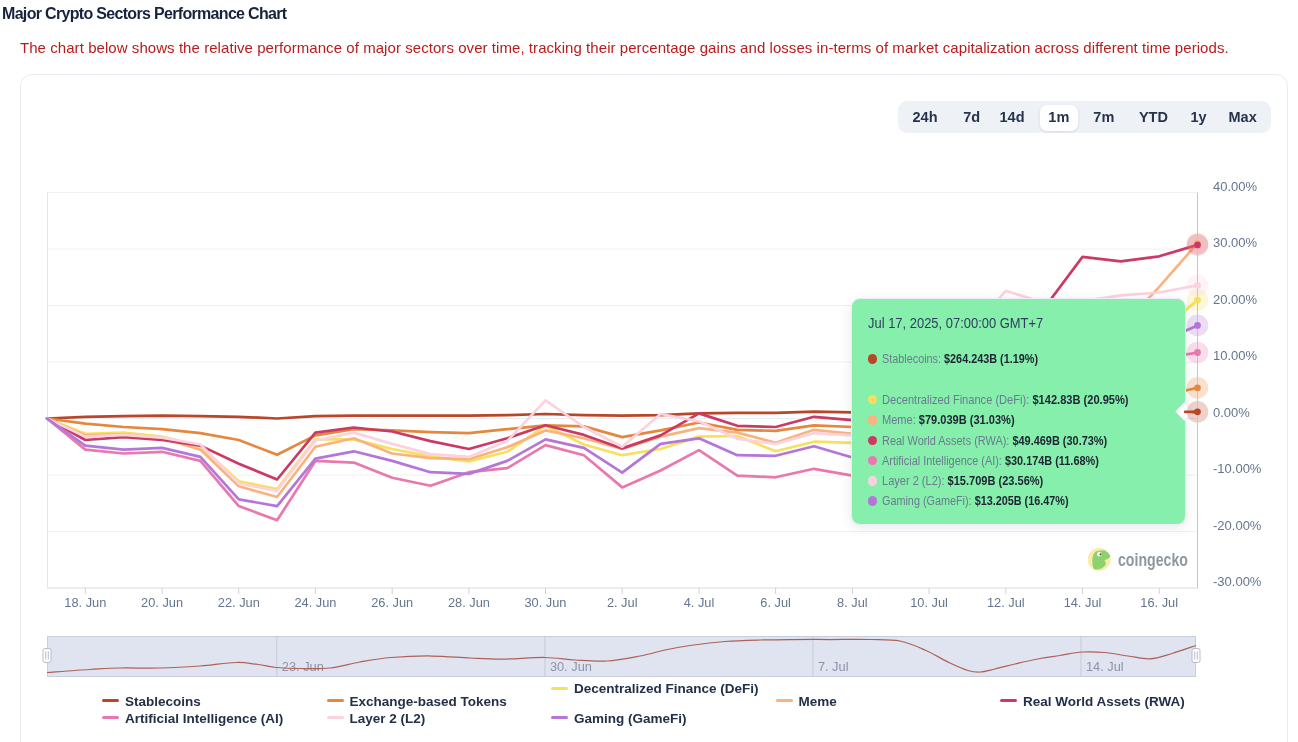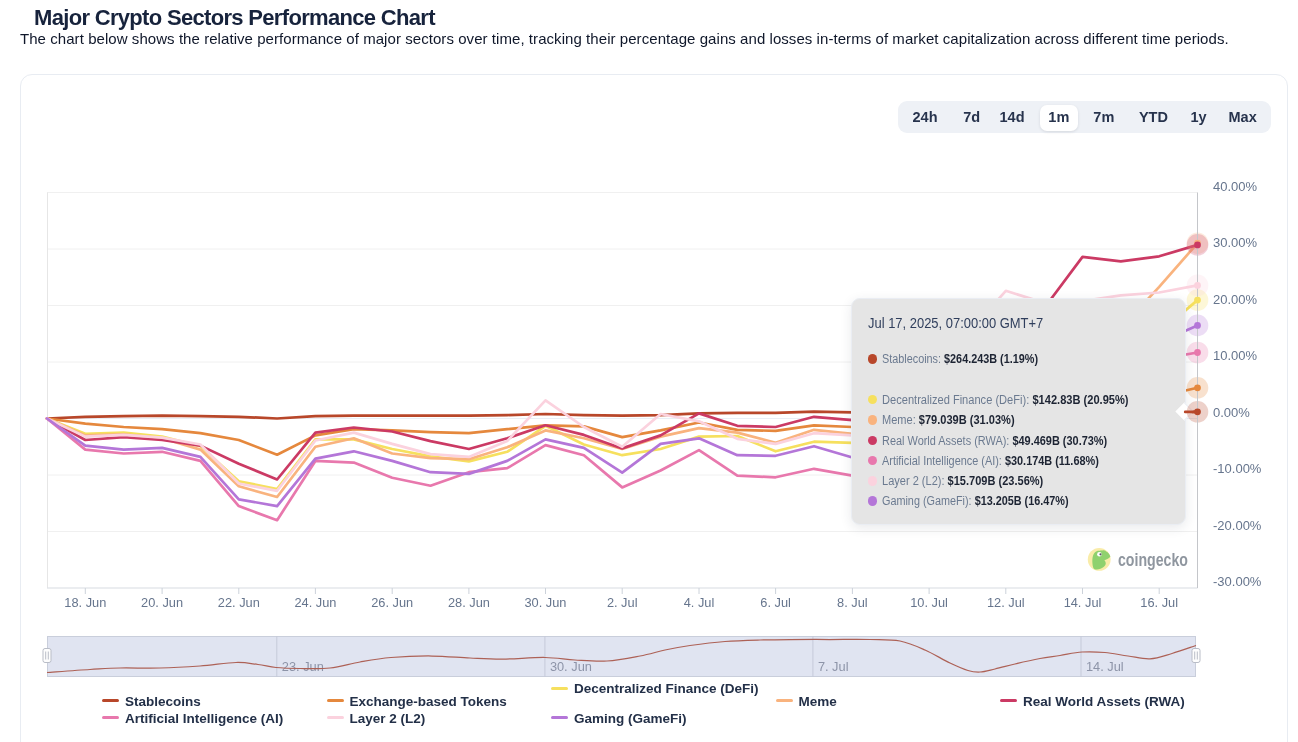--- a/index.html
+++ b/index.html
@@ -1,23 +1,23 @@
 <!DOCTYPE html>
 <html><head>
 <meta charset="utf-8">
 <style>
 html,body{margin:0;padding:0;background:#ffffff;}
 body{width:1298px;height:742px;position:relative;overflow:hidden;font-family:"Liberation Sans",sans-serif;}
-.title{position:absolute;left:34px;top:5px;font-size:22px;font-weight:bold;color:#17233c;letter-spacing:-0.68px;}
-.sub{position:absolute;left:20px;top:30px;font-size:15px;color:#0f172a;letter-spacing:0.06px;}
+.title{position:absolute;left:2px;top:5px;font-size:16px;font-weight:bold;color:#17233c;letter-spacing:-0.68px;}
+.sub{position:absolute;left:20px;top:39px;font-size:15px;color:#b91c1c;letter-spacing:0.06px;}
 .card{position:absolute;left:20px;top:74px;width:1266px;height:700px;border:1px solid #e8ecf2;border-radius:12px;background:#fff;}
 .btnbar{position:absolute;left:897.5px;top:100.5px;width:373px;height:32.5px;background:#eef1f6;border-radius:9px;}
 .btn-active{position:absolute;left:1040px;top:104.5px;width:38px;height:26px;background:#ffffff;border-radius:7px;box-shadow:0 1px 3px rgba(30,41,59,0.12);}
 .btn{position:absolute;top:109px;transform:translateX(-50%);font-size:14.5px;font-weight:bold;color:#27334d;}
-.tooltip{position:absolute;left:850.5px;top:298px;width:333px;height:225px;background:#e5e5e5;border:1px solid #eaedf3;border-radius:9px;box-shadow:0 3px 12px rgba(40,50,70,0.10);z-index:5;}
+.tooltip{position:absolute;left:850.5px;top:298px;width:333px;height:225px;background:#86efac;border:1px solid #eaedf3;border-radius:9px;box-shadow:0 3px 12px rgba(40,50,70,0.10);z-index:5;}
 .tt-arrow{position:absolute;right:-6.5px;top:106px;width:12px;height:12px;background:#ffffff;border-right:1px solid #eaedf3;border-top:1px solid #eaedf3;transform:rotate(45deg);}
 .tt-head{position:absolute;left:16px;top:16px;font-size:14.8px;color:#2f3e5c;}
 .tt-htxt{display:inline-block;transform:scaleX(0.875);transform-origin:0 0;white-space:nowrap;}
 .tt-txt{display:inline-block;transform-origin:0 50%;white-space:nowrap;}
 .tt-row{position:absolute;left:16px;height:20px;line-height:20px;font-size:12px;white-space:nowrap;}
 .tt-dot{display:inline-block;width:9.5px;height:9.5px;border-radius:50%;margin-right:5px;vertical-align:-0.5px;}
 .tt-lab{color:#6b7a90;}
 .tt-val{color:#1d2433;font-weight:bold;}
 .lg{position:absolute;font-size:13.5px;font-weight:bold;color:#233048;white-space:nowrap;line-height:15px;}
 .lg-line{display:inline-block;width:17px;height:2.8px;border-radius:2px;margin-right:6px;vertical-align:3.5px;}

